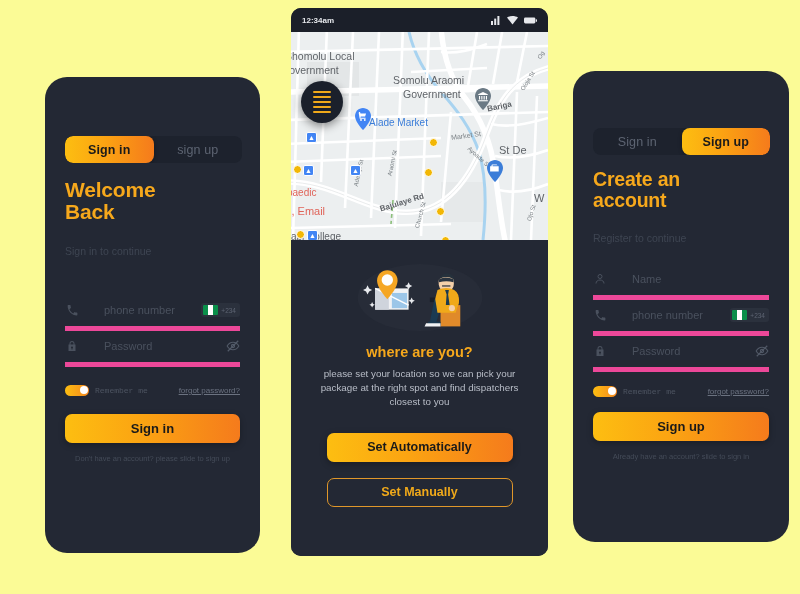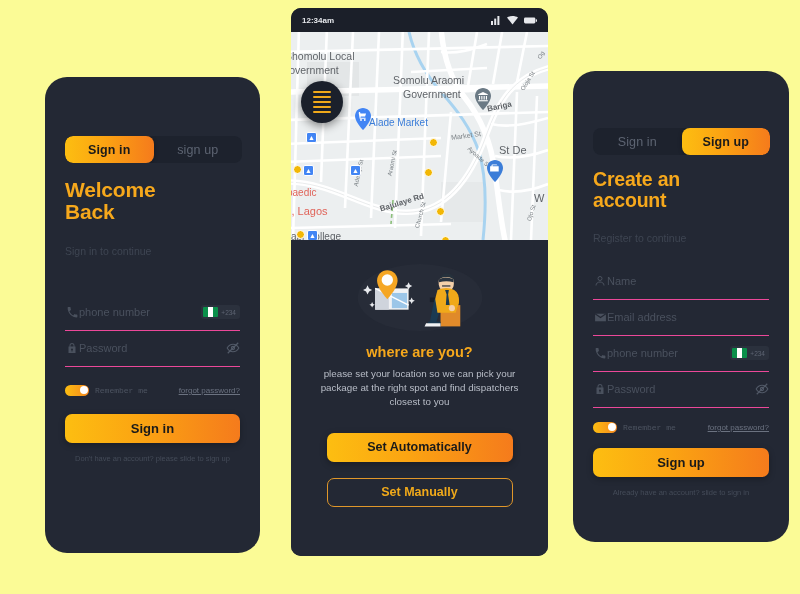--- a/index.html
+++ b/index.html
@@ -66,22 +66,22 @@
     color: #3e4552;
   }
 
   
   .form { margin-top: 38px; }
   #phone-signup .form { margin-top: 20px; }
 
   .field {
     display: flex; align-items: center;
     height: 36px;
-    border-bottom: 1px solid #ec4899;
-    gap: 0;
+    border-bottom: 5px solid #ec4899;
+    gap: 25px;
   }
   .field .fi { width: 14px; height: 14px; flex: 0 0 14px; display:flex; align-items:center; justify-content:center; }
   .field .ph {
     flex: 1;
     font-size: 11px;
     color: #4a515e;
   }
   .flagchip {
     display: flex; align-items: center; gap: 3px;
     background: #2b313d;
@@ -374,21 +374,21 @@
       <div class="maplabel ml-area" style="left:-6px; top:18px;">Shomolu Local</div>
       <div class="maplabel ml-area" style="left:-10px; top:32px;">Government</div>
       <div class="maplabel ml-area" style="left:102px; top:42px;">Somolu Araomi</div>
       <div class="maplabel ml-area" style="left:112px; top:56px;">Government</div>
 
       <div class="maplabel ml-poi" style="left:78px; top:85px;">Alade Market</div>
       <div class="maplabel ml-poi" style="left:208px; top:112px; font-size:11px; color:#5f6368;">St De</div>
       <div class="maplabel ml-poi" style="left:243px; top:160px; font-size:11px; color:#5f6368;">W</div>
 
       <div class="maplabel ml-red" style="left:-4px; top:155px;">paedic</div>
-      <div class="maplabel ml-red" style="left:-2px; top:173px; font-size:11px;">i, Lagos</div>
+      <div class="maplabel ml-red" style="left:-2px; top:173px; font-size:11px;">i, Email</div>
       <div class="maplabel ml-red" style="left:0px; top:199px; color:#5f6368; font-size:10px;">abi College</div>
 
       <div class="maplabel ml-st" style="left:54px; top:138px; transform:rotate(-78deg);">Adebiyi St</div>
       <div class="maplabel ml-st" style="left:88px; top:128px; transform:rotate(-78deg);">Araomi St</div>
       <div class="maplabel ml-st" style="left:160px; top:100px; transform:rotate(-8deg); font-size:7px;">Market St</div>
       <div class="maplabel ml-st" style="left:174px; top:122px; transform:rotate(42deg);">Ayoade St</div>
       <div class="maplabel ml-st" style="left:116px; top:180px; transform:rotate(-75deg);">Church St</div>
       <div class="maplabel ml-st" style="left:232px; top:178px; transform:rotate(-72deg);">Ojo St</div>
       <div class="maplabel ml-st" style="left:226px; top:46px; transform:rotate(-58deg);">Oloja St</div>
       <div class="maplabel ml-st" style="left:246px; top:20px; transform:rotate(-60deg);">Og</div>
@@ -512,29 +512,20 @@
         <div class="field">
           <span class="fi">
             <svg width="12" height="12" viewBox="0 0 24 24" fill="none" stroke="#4a515e" stroke-width="2">
                 <circle cx="12" cy="7" r="4"></circle>
                 <path d="M4 21c0-4.4 3.6-7 8-7s8 2.6 8 7"></path>
               </svg>
           </span>
           <span class="ph">Name</span>
         </div>
 
-        <div class="field">
-          <span class="fi">
-            <svg width="13" height="13" viewBox="0 0 24 24" fill="#4a515e">
-                <path d="M2 5h20v14H2z" fill="#4a515e"></path>
-                <path d="M2 5l10 7 10-7" stroke="#232834" stroke-width="2" fill="none"></path>
-              </svg>
-          </span>
-          <span class="ph">Email address</span>
-        </div>
 
         <div class="field">
           <span class="fi">
             <svg width="13" height="13" viewBox="0 0 24 24" fill="#4a515e">
                 <path d="M6.6 10.8c1.4 2.8 3.8 5.1 6.6 6.6l2.2-2.2c.3-.3.7-.4 1-.2 1.2.4 2.4.6 3.6.6.6 0 1 .4 1 1V20c0 .6-.4 1-1 1C11.1 21 3 12.9 3 3c0-.6.4-1 1-1h3.5c.6 0 1 .4 1 1 0 1.3.2 2.5.6 3.6.1.3 0 .7-.2 1l-2.3 2.2z"></path>
               </svg>
           </span>
           <span class="ph">phone number</span>
           <span class="flagchip">
             <span class="flag"></span>

